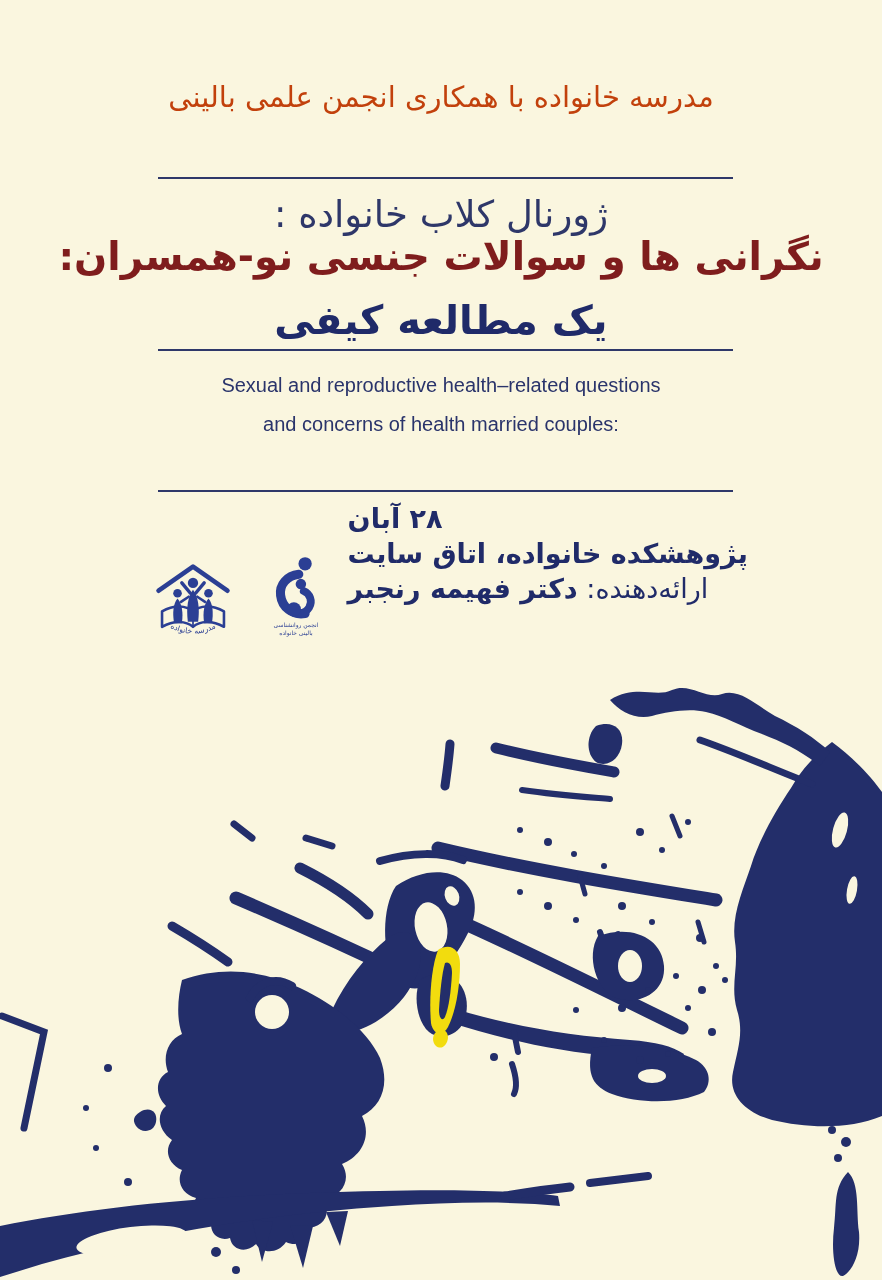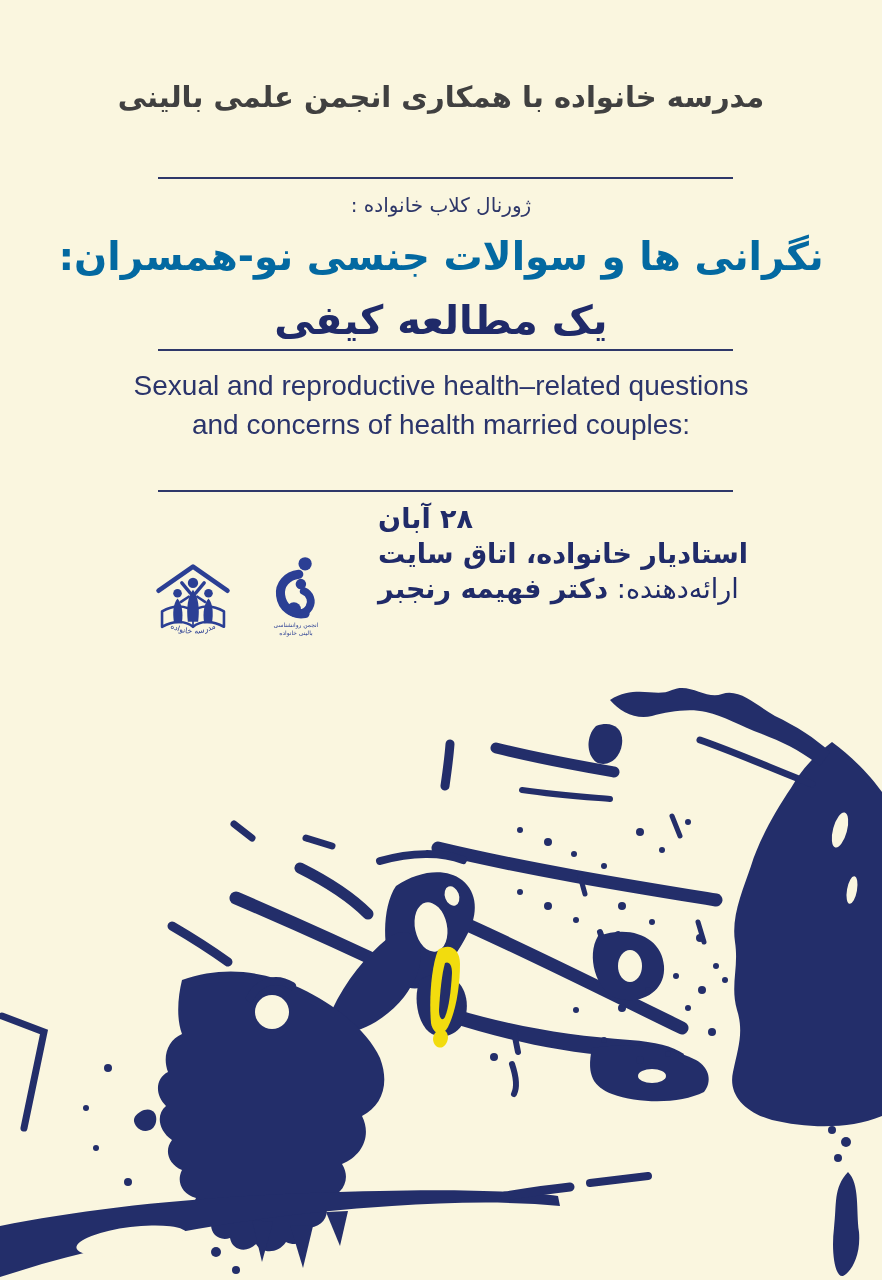--- a/index.html
+++ b/index.html
@@ -4,27 +4,27 @@
 <style>
   html,body{margin:0;padding:0;}
   body{width:882px;height:1280px;overflow:hidden;}
   .poster{
     position:relative;width:882px;height:1280px;
     background:#FAF6DF;overflow:hidden;
     font-family:"DejaVu Sans",sans-serif;
   }
   .fa{direction:rtl;unicode-bidi:embed;}
   .center{left:0;width:882px;text-align:center;position:absolute;}
-  .intro{top:74px;font-size:29px;line-height:47px;color:#404040;font-weight:700;}
+  .intro{top:74px;font-size:29px;line-height:47px;color:#c2410c;font-weight:400;}
   .divider{position:absolute;left:158px;width:575px;height:0;border-top:2px solid #2E3869;}
   .d1{top:177px;} .d2{top:349px;} .d3{top:490px;}
-  .journal{top:193px;font-size:20px;color:#2E3769;font-weight:400;}
-  .title-fa{top:234px;font-size:39px;color:#0369a1;font-weight:800;margin:0;white-space:nowrap;}
+  .journal{top:193px;font-size:37px;color:#2E3769;font-weight:400;}
+  .title-fa{top:234px;font-size:39px;color:#7f1d1d;font-weight:800;margin:0;white-space:nowrap;}
   .subtitle-fa{top:297px;font-size:40px;color:#1F2A69;font-weight:700;}
-  .title-en{top:366px;font-size:28px;line-height:39px;color:#2A346B;
+  .title-en{top:366px;font-size:20px;line-height:39px;color:#2A346B;
     font-family:"Liberation Sans",sans-serif;font-weight:400;}
   .details-info{
     position:absolute;top:501px;right:134px;text-align:left;direction:rtl;
     color:#202B69;font-size:27px;line-height:35px;
   }
   .details-info .b{font-weight:700;}
   .logo{position:absolute;}
   .logo-school{left:150px;top:551px;width:86px;height:100px;}
   .logo-assoc{left:261px;top:544px;width:70px;height:104px;}
   .illustration{position:absolute;left:0;top:680px;width:882px;height:600px;}
@@ -55,21 +55,21 @@
 
   <div class="center title-en">
     <div>Sexual and reproductive health–related questions</div>
     <div>and concerns of health married couples:</div>
   </div>
 
   <div class="divider d3"></div>
 
   <div class="details-info fa">
     <div class="b">۲۸ آبان</div>
-    <div class="b">استادیار خانواده، اتاق سایت</div>
+    <div class="b">پژوهشکده خانواده، اتاق سایت</div>
     <div><span>ارائه‌دهنده:</span> <span class="b">دکتر فهیمه رنجبر</span></div>
   </div>
 
   <svg class="logo logo-school" viewBox="0 0 100 108">
     <path class="logoline" style="stroke-width:5.5" d="M10,42 L50,14 L90,42"></path>
     <g>
       <path d="M14,66 C28,58 42,59 50,66 C58,59 72,58 86,66 L86,84 C72,76 58,77 50,84 C42,77 28,76 14,84 Z" style="fill:#FAF6DF;stroke:#2B3F94;stroke-width:3;stroke-linejoin:round"></path>
       <path class="logoline" style="stroke-width:2" d="M50,66 L50,84"></path>
     </g>
     <g class="logoblue">

